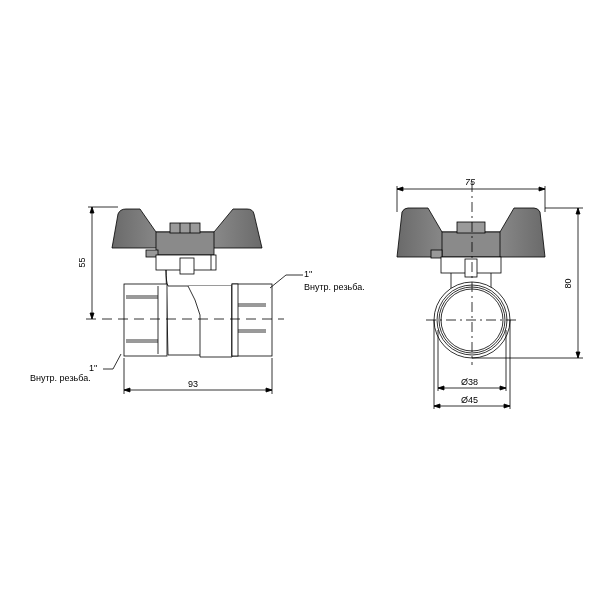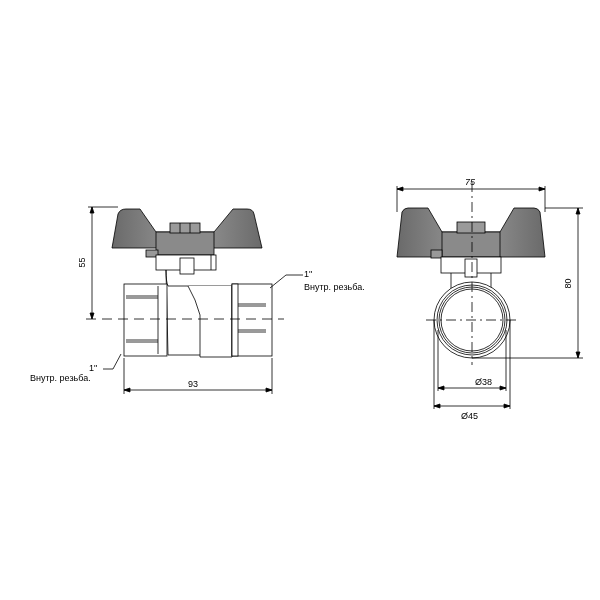--- a/index.html
+++ b/index.html
@@ -112,14 +112,14 @@
 
 <div class="lbl vert" style="left:77px;top:258px;">55</div>
 <div class="lbl" style="left:188px;top:380px;">93</div>
 <div class="lbl" style="left:89px;top:364px;">1"</div>
 <div class="lbl" style="left:30px;top:374px;">Внутр. резьба.</div>
 <div class="lbl" style="left:304px;top:270px;">1"</div>
 <div class="lbl" style="left:304px;top:283px;">Внутр. резьба.</div>
 
 <div class="lbl" style="left:465px;top:178px;font-style:italic;">75</div>
 <div class="lbl vert" style="left:563px;top:279px;">80</div>
-<div class="lbl" style="left:475px;top:378px;">Ø38</div>
-<div class="lbl" style="left:461px;top:412px;">Ø45</div>
+<div class="lbl" style="left:461px;top:378px;">Ø38</div>
+<div class="lbl" style="left:461px;top:396px;">Ø45</div>
 
 </body></html>

